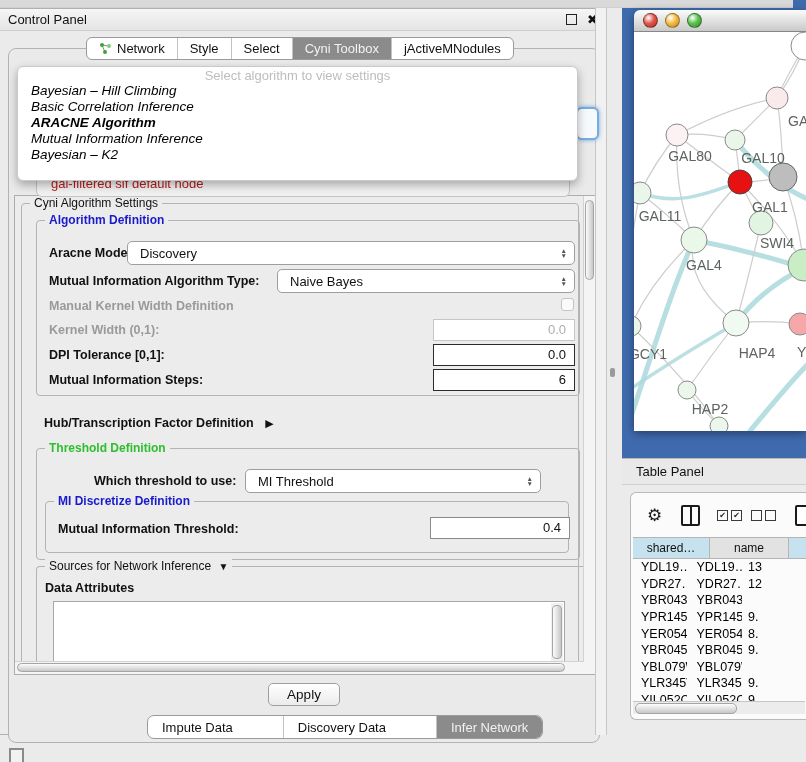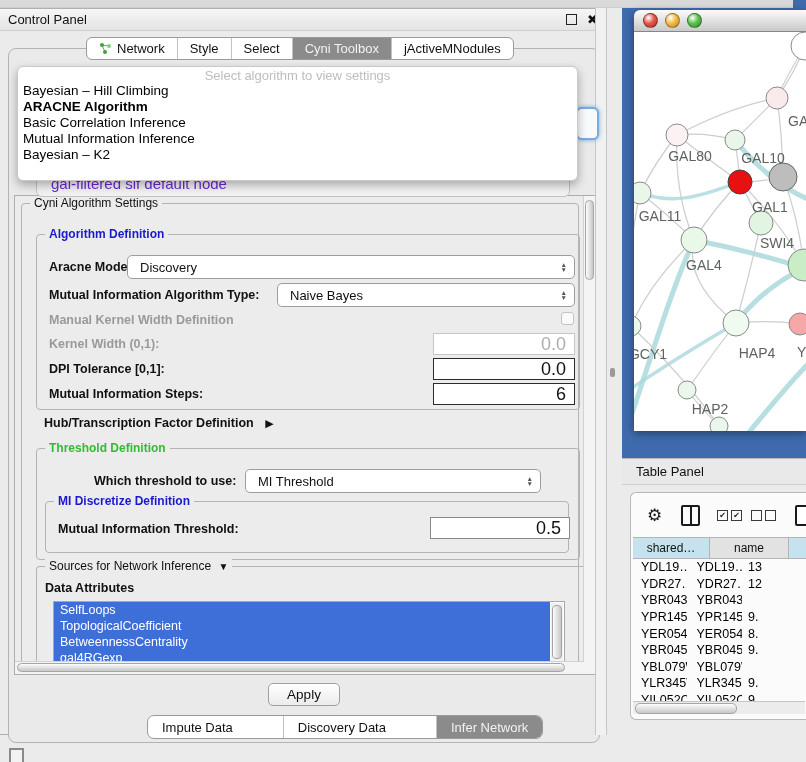--- a/index.html
+++ b/index.html
@@ -22,46 +22,46 @@
   .tab-bar{left:86px;top:28px;height:23px;display:flex;border:1px solid #9a9a9a;border-radius:6px;overflow:hidden;background:#fff;z-index:6;}
   .tab{display:flex;align-items:center;padding:0 12px;font-size:13px;color:#111;border-left:1px solid #c2c2c2;white-space:nowrap;cursor:default;}
   .tab:first-child{border-left:none;}
   .tab.sel{background:#8b8b8b;color:#f2f2f2;}
   .net-ico{margin-right:5px;display:inline-flex;}
 
   
   .outer-box{left:8px;top:39px;width:592px;height:695px;border:1px solid #b3b3b3;border-radius:8px;background:#eaeaea;}
 
   
-  .ghost-combo{left:36px;top:162px;width:534px;height:26px;border:1px solid #c2c2c2;border-radius:6px;background:#f1f1f1;color:#6d28d9;font-size:15px;line-height:24px;padding-left:14px;z-index:2;}
+  .ghost-combo{left:36px;top:162px;width:534px;height:26px;border:1px solid #c2c2c2;border-radius:6px;background:#f1f1f1;color:#b91c1c;font-size:13px;line-height:24px;padding-left:14px;z-index:2;}
   .focus-fragment{left:576px;top:98px;width:23px;height:33px;border:2px solid #7aabdf;border-radius:6px;background:#f7fafd;box-shadow:0 0 4px #6fa8dc;z-index:4;}
 
   
   .popup{left:17px;top:57px;width:561px;height:115px;background:#fff;border:1px solid #c9c9c9;border-radius:6px;box-shadow:0 4px 10px rgba(0,0,0,.3);z-index:5;overflow:hidden;}
   .popup-placeholder{height:15px;text-align:center;color:#bdbdbd;font-size:13px;padding-top:1px;}
-  .popup-item{height:16px;line-height:16px;padding-left:5px;font-size:13.5px;color:#000;white-space:nowrap;}
+  .popup-item{height:16px;line-height:16px;padding-left:13px;font-size:13.5px;color:#000;white-space:nowrap;font-style:italic;}
   .popup-item.bold{font-weight:bold;}
 
   
   .settings{left:14px;top:186px;width:583px;height:480px;border:1px solid #adadad;background:#ececec;overflow:hidden;}
   .vscroll{right:0;top:0;width:13px;height:100%;background:#f4f4f4;border-left:1px solid #d2d2d2;}
   .vthumb{left:1px;top:4px;width:9px;height:80px;background:linear-gradient(90deg,#fdfdfd,#c7c7c7);border:1px solid #a5a5a5;border-radius:5px;}
   .hscroll{left:0;bottom:0;width:569px;height:13px;background:#f4f4f4;border-top:1px solid #d2d2d2;}
   .hthumb{left:2px;top:1px;width:548px;height:9px;background:linear-gradient(#fdfdfd,#c7c7c7);border:1px solid #a5a5a5;border-radius:5px;}
 
   .groupbox{border:1px solid #b3b3b3;border-radius:4px;}
   .group-label{position:absolute;top:-8px;left:8px;background:#ececec;padding:0 4px;font-size:12px;color:#111;white-space:nowrap;}
   .group-label.blue{color:#1a1acd;font-weight:bold;}
   .group-label.green{color:#2ebf2e;font-weight:bold;}
 
   .flabel{font-size:12.5px;font-weight:bold;color:#111;white-space:nowrap;}
   .flabel.dis{color:#9a9a9a;}
   .combo{background:#fff;border:1px solid #9e9e9e;border-radius:5px;font-size:13px;color:#111;display:flex;align-items:center;padding-left:12px;}
   .stepper{position:absolute;right:7px;top:0;height:100%;display:flex;flex-direction:column;justify-content:center;color:#555;font-size:6.5px;line-height:5px;}
-  .tfield{background:#fff;border:1px solid #2b2b2b;font-size:18px;color:#111;text-align:right;padding-right:8px;line-height:20px;}
+  .tfield{background:#fff;border:1px solid #2b2b2b;font-size:13px;color:#111;text-align:right;padding-right:8px;line-height:20px;}
   .tfield.dis{border:1px solid #c6c6c6;color:#adadad;}
   .checkbox{width:13px;height:13px;border:1px solid #c4c4c4;border-radius:3px;background:#fafafa;}
 
   .attr-list{background:#fff;border:1px solid #a8a8a8;overflow:hidden;}
   .attr-item{height:16px;line-height:16px;background:#3e6fd8;color:#fff;font-size:12.5px;padding-left:6px;margin-right:14px;white-space:nowrap;}
   .list-vscroll{position:absolute;right:1px;top:1px;width:12px;bottom:1px;background:#f1f1f1;}
   .list-vthumb{position:absolute;left:1px;top:2px;width:8px;height:52px;background:linear-gradient(90deg,#fdfdfd,#c7c7c7);border:1px solid #a5a5a5;border-radius:4px;}
 
   .apply-btn{left:268px;top:674px;width:72px;height:23px;border:1px solid #9f9f9f;border-radius:5px;background:linear-gradient(#ffffff,#ebebeb);font-size:13.5px;color:#111;display:flex;align-items:center;justify-content:center;}
   .bottom-tabs{left:147px;top:706px;height:24px;display:flex;border:1px solid #9a9a9a;border-radius:7px;overflow:hidden;background:#fff;gap:36px;}
@@ -148,33 +148,33 @@
 
     <div class="abs outer-box"></div>
 
     <div class="abs ghost-combo">gal-filtered sif default node</div>
     <div class="abs focus-fragment"></div>
 
     <div class="abs popup">
       <div class="popup-placeholder">Select algorithm to view settings</div>
       <div id="popup-items">
           <div class="popup-item">Bayesian – Hill Climbing</div>
+          <div class="popup-item">Basic Correlation Inference</div>
           <div class="popup-item bold">ARACNE Algorithm</div>
-          <div class="popup-item">Basic Correlation Inference</div>
           <div class="popup-item">Mutual Information Inference</div>
           <div class="popup-item">Bayesian – K2</div>
         </div>
     </div>
 
     <div class="abs settings">
 
       <div class="abs groupbox" style="left:6px;top:7px;width:558px;height:470px;">
         <span class="group-label">Cyni Algorithm Settings</span>
 
-        <div class="abs groupbox" style="left:14px;top:30px;width:544px;height:176px;">
+        <div class="abs groupbox" style="left:14px;top:16px;width:544px;height:176px;">
           <span class="group-label blue">Algorithm Definition</span>
 
           <div class="abs flabel" style="left:12px;top:25px;">Aracne Mode:</div>
           <div class="abs combo" style="left:90px;top:20px;width:448px;height:24px;">
             <span>Discovery</span>
             <span class="stepper">
                 <span>▲</span>
                 <span>▼</span>
               </span>
           </div>
@@ -214,37 +214,31 @@
             <span>MI Threshold</span>
             <span class="stepper">
                 <span>▲</span>
                 <span>▼</span>
               </span>
           </div>
 
           <div class="abs groupbox" style="left:8px;top:52px;width:524px;height:52px;">
             <span class="group-label blue">MI Discretize Definition</span>
             <div class="abs flabel" style="left:12px;top:20px;">Mutual Information Threshold:</div>
-            <div class="abs tfield" style="left:384px;top:15px;width:140px;height:22px;border-color:#8a8a8a;">0.5</div>
+            <div class="abs tfield" style="left:384px;top:15px;width:140px;height:22px;border-color:#8a8a8a;">0.4</div>
           </div>
         </div>
 
         <div class="abs groupbox" style="left:14px;top:362px;width:552px;height:130px;border-bottom:none;">
           <span class="group-label">
             <span>Sources for Network Inference</span>
             <span style="font-size:10px;margin-left:4px;">▼</span>
           </span>
           <div class="abs flabel" style="left:8px;top:14px;">Data Attributes</div>
           <div class="abs attr-list" style="left:16px;top:34px;width:512px;height:94px;">
-            <div id="attr-items">
-                <div class="attr-item">SelfLoops</div>
-                <div class="attr-item">TopologicalCoefficient</div>
-                <div class="attr-item">BetweennessCentrality</div>
-                <div class="attr-item">gal4RGexp</div>
-              </div>
             <div class="list-vscroll">
                 <div class="list-vthumb"></div>
               </div>
           </div>
         </div>
       </div>
 
       <div class="abs vscroll">
           <div class="abs vthumb"></div>
         </div>

